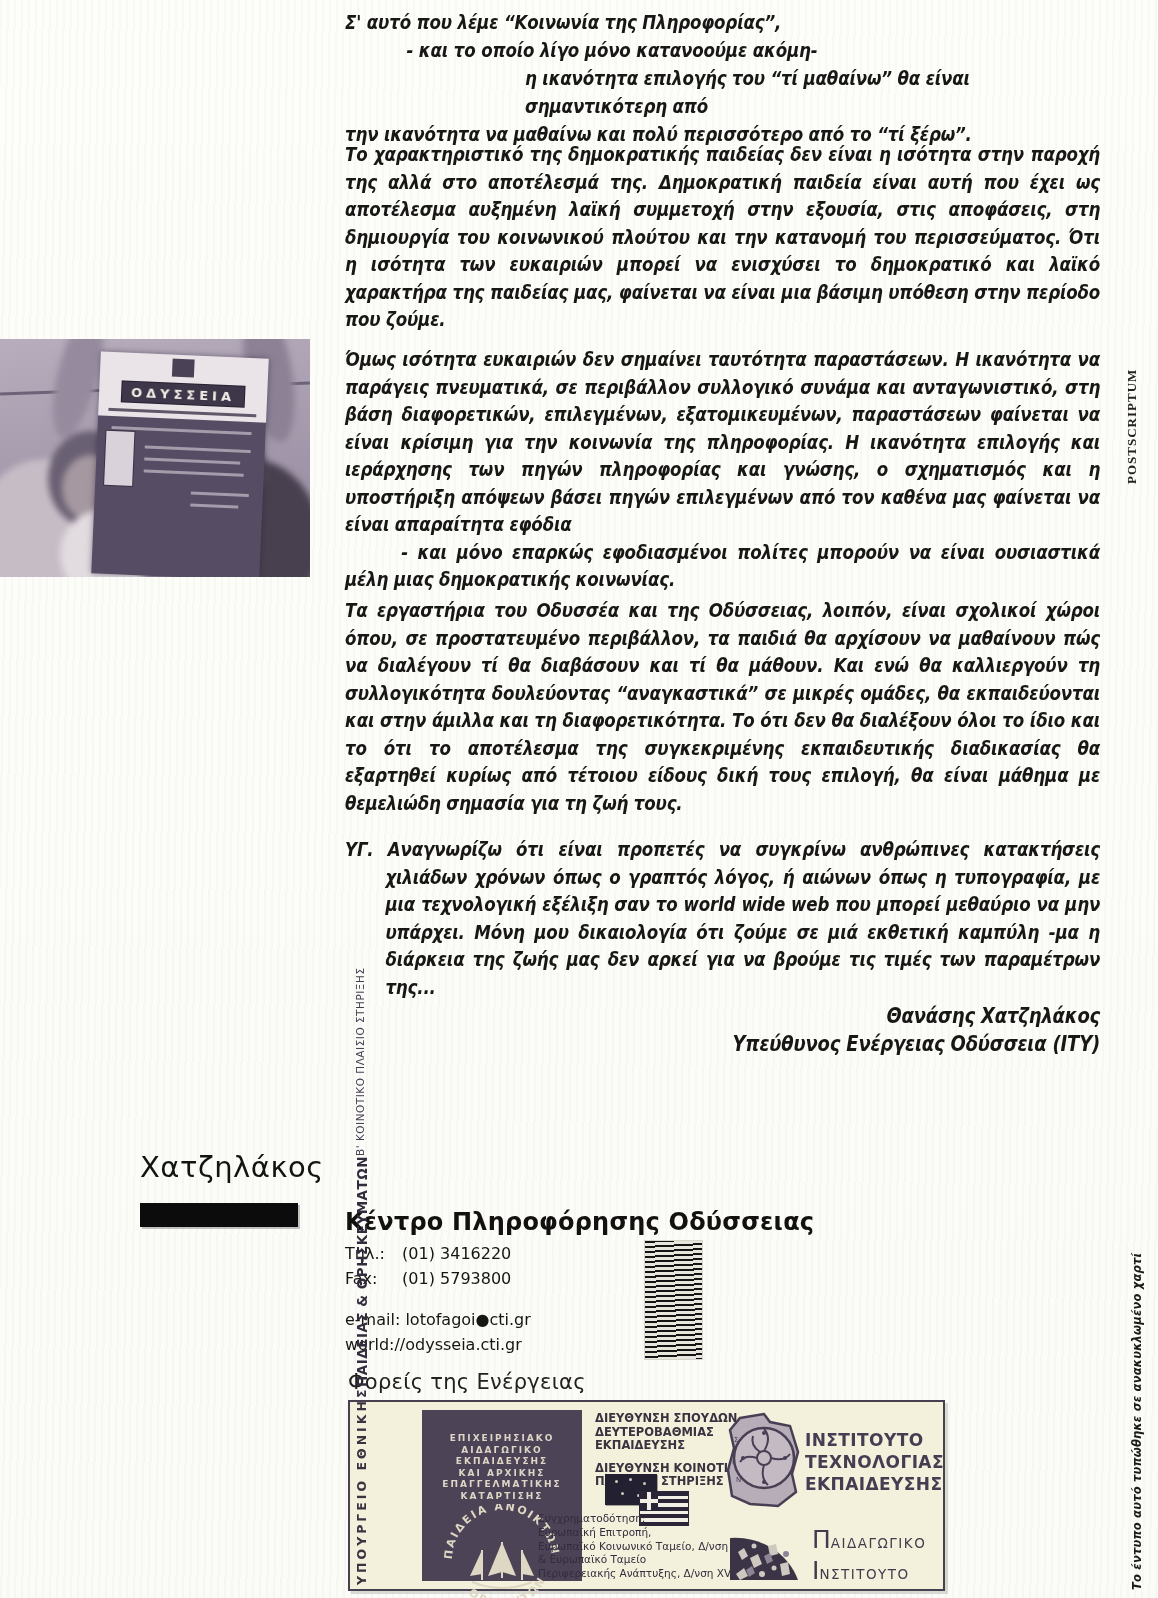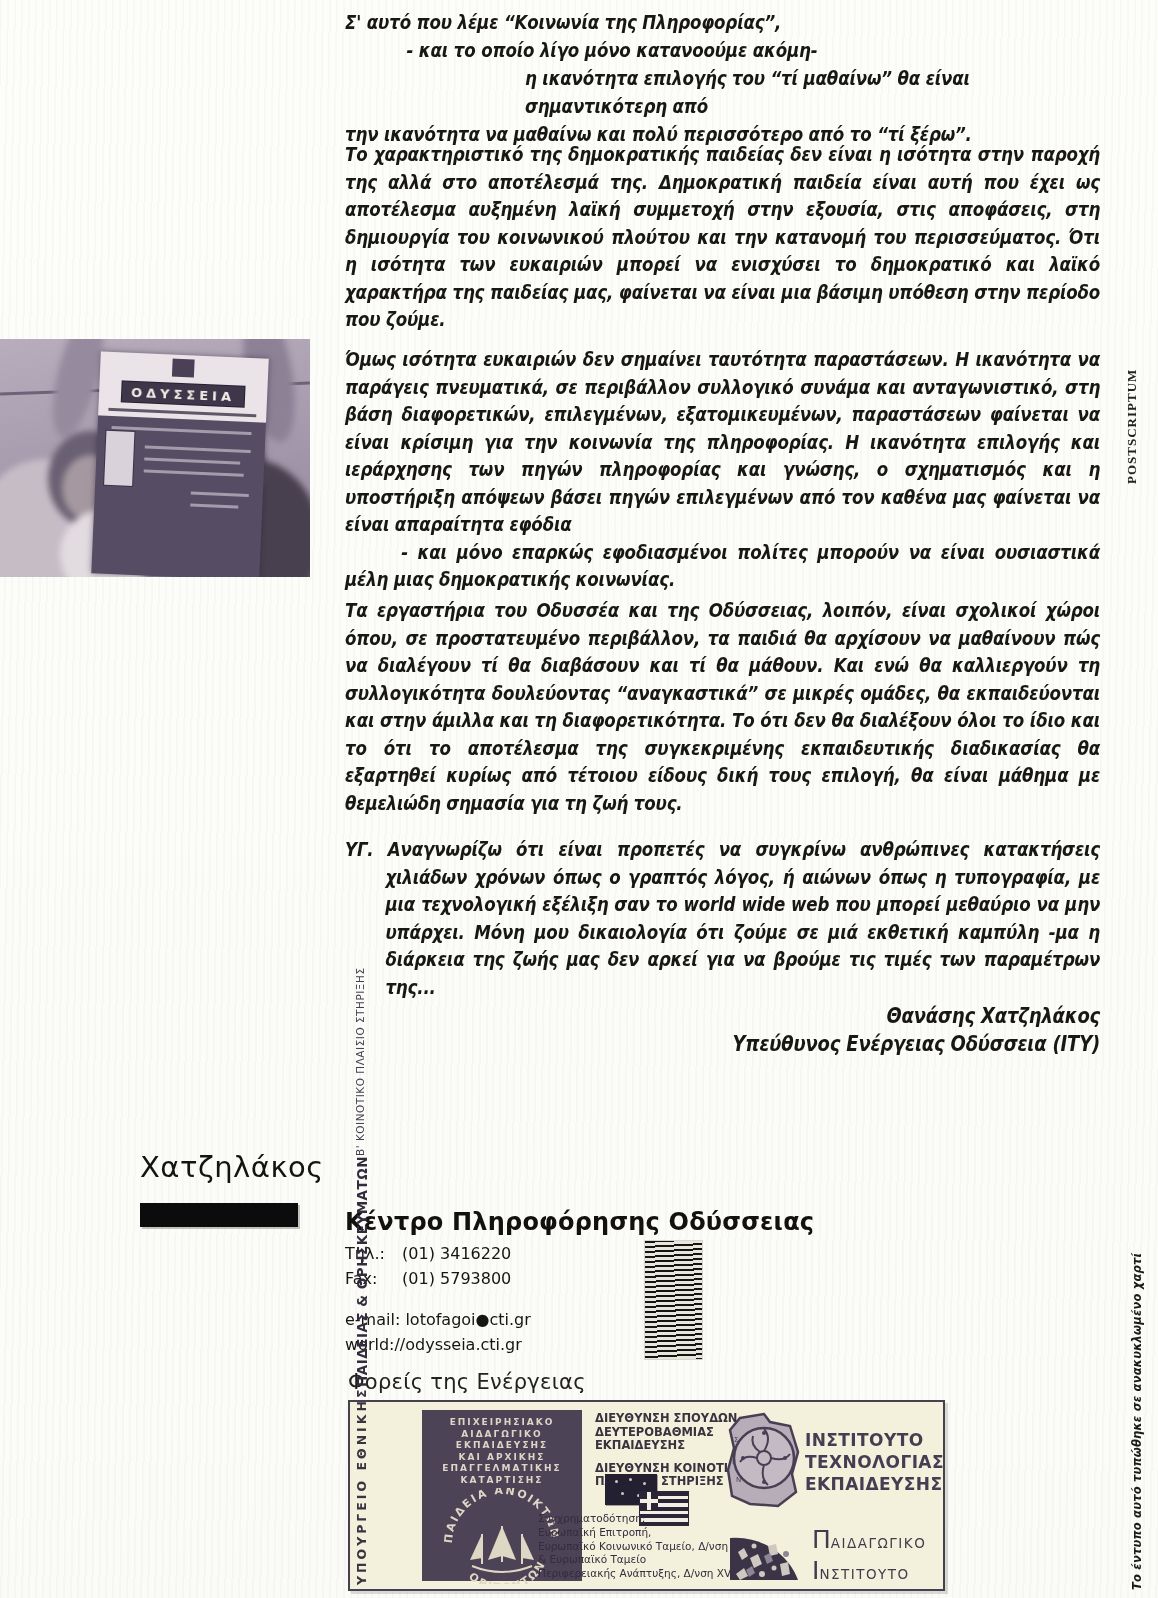--- a/index.html
+++ b/index.html
@@ -60,21 +60,21 @@
   
   .foreis { left:348px; top:1370px; width:597px; font-size:21px; color:#23211f; padding-bottom:18px; border-bottom:2px solid #4c4a47; letter-spacing:0.3px; }
   .footer-box { left:348px; top:1400px; width:597px; height:191px; background:#f3f0dc; border:2px solid #474050;
     box-shadow:3px 3px 0 rgba(120,118,108,0.25); }
   .fb { position:absolute; color:#3c3546; }
   .ministry { left:4px; top:5px; height:178px; display:flex; flex-direction:row; }
   .ministry span { display:block; }
   .min1 { font-size:12.5px; letter-spacing:3px; font-weight:bold; color:#3a3342; }
   .min2 { font-size:13.5px; font-weight:bold; letter-spacing:0.5px; color:#322c3c; }
   .min3 { font-size:10.5px; letter-spacing:0.5px; color:#453e4e; }
-  .program-box { left:72px; top:8px; width:160px; height:171px; background:#4c4356; padding-top:7px; text-align:center; }
+  .program-box { left:72px; top:8px; width:160px; height:171px; background:#4c4356; padding-top:23px; text-align:center; }
   .program-box .pline-t { font-size:9px; font-weight:bold; letter-spacing:2px; color:#ddd6c6; line-height:11.5px; display:block; }
   .dirs { left:245px; top:10px; font-size:11.5px; line-height:13.5px; font-weight:bold; color:#39323f; }
   .dirs .grp2 { margin-top:9px; }
   .euflag { left:255px; top:72px; width:52px; height:31px; background:#232031; box-shadow:1px 1px 0 rgba(40,40,40,0.4); }
   .euflag i { position:absolute; width:3px; height:3px; border-radius:50%; background:#cfc8bb; display:block; }
   .grflag { left:290px; top:90px; width:48px; height:33px;
     background:repeating-linear-gradient(180deg,#2a2637 0 3.7px,#f2efe4 3.7px 7.4px); outline:1px solid #2a2637; }
   .grflag .canton { position:absolute; left:0; top:0; width:18px; height:18px; background:#2a2637; }
   .grflag .canton:before { content:""; position:absolute; left:7px; top:0; width:4px; height:18px; background:#f2efe4; }
   .grflag .canton:after { content:""; position:absolute; left:0; top:7px; width:18px; height:4px; background:#f2efe4; }

